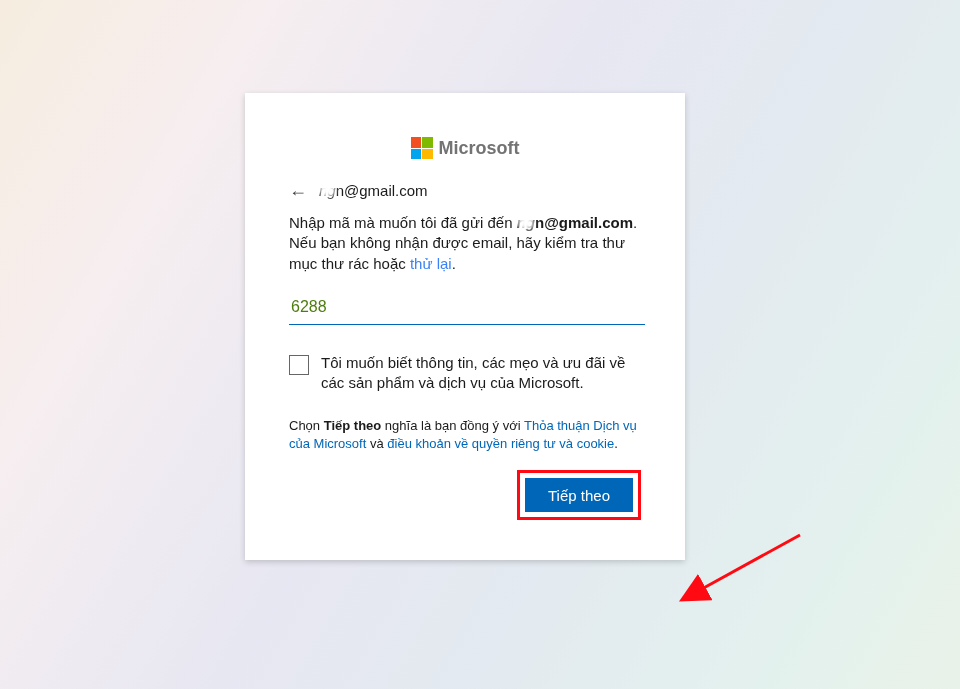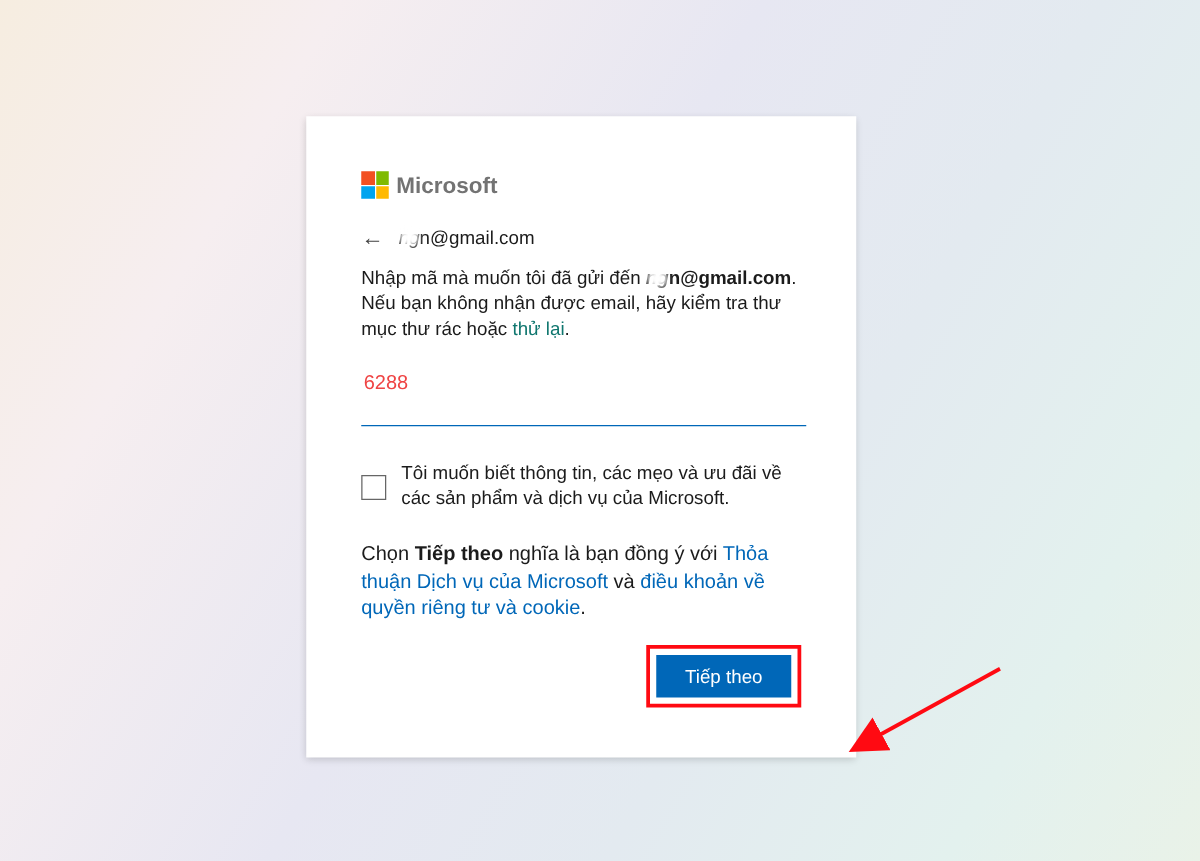--- a/index.html
+++ b/index.html
@@ -30,20 +30,21 @@
     background: #ffffff;
     box-shadow: 0 2px 6px rgba(0,0,0,0.18);
     padding: 44px 44px 40px 44px;
     box-sizing: border-box;
   }
   .ms-logo {
     display: flex;
     align-items: center;
     gap: 6px;
     margin-bottom: 22px;
+    justify-content: center;
   }
   .ms-grid {
     width: 22px;
     height: 22px;
     display: grid;
     grid-template-columns: 1fr 1fr;
     grid-template-rows: 1fr 1fr;
     gap: 1px;
   }
   .ms-grid div:nth-child(1){ background:#f25022; }
@@ -91,57 +92,57 @@
     margin: 0 0 16px 0;
   }
   .body-text {
     font-size: 15px;
     line-height: 1.35;
     color: #1b1b1b;
     margin-bottom: 18px;
   }
   .body-text b { font-weight: 600; }
   .link {
-    color: #0f766e;
+    color: #3b82f6;
     cursor: pointer;
   }
   .code-input {
     width: 100%;
     border: none;
     border-bottom: 1px solid #0067b8;
     font-size: 16px;
-    padding: 6px 2px 24px 2px;
+    padding: 6px 2px 8px 2px;
     outline: none;
     background: transparent;
-    color: #ef4444;
+    color: #4d7c0f;
     margin-bottom: 28px;
   }
   .opt-row {
     display: flex;
-    align-items: center;
+    align-items: flex-start;
     gap: 12px;
     margin-bottom: 24px;
   }
   .chk {
     width: 20px;
     height: 20px;
     border: 1px solid #666666;
     box-sizing: border-box;
     flex: 0 0 20px;
     margin-top: 2px;
     cursor: pointer;
     background: #ffffff;
   }
   .opt-text {
     font-size: 15px;
     color: #1b1b1b;
     line-height: 1.35;
   }
   .legal {
-    font-size: 16px;
+    font-size: 13px;
     color: #1b1b1b;
     line-height: 1.35;
     margin-bottom: 18px;
   }
   .legal .link { color: #0067b8; }
   .btn-row {
     display: flex;
     justify-content: flex-end;
   }
   .next-wrap {

